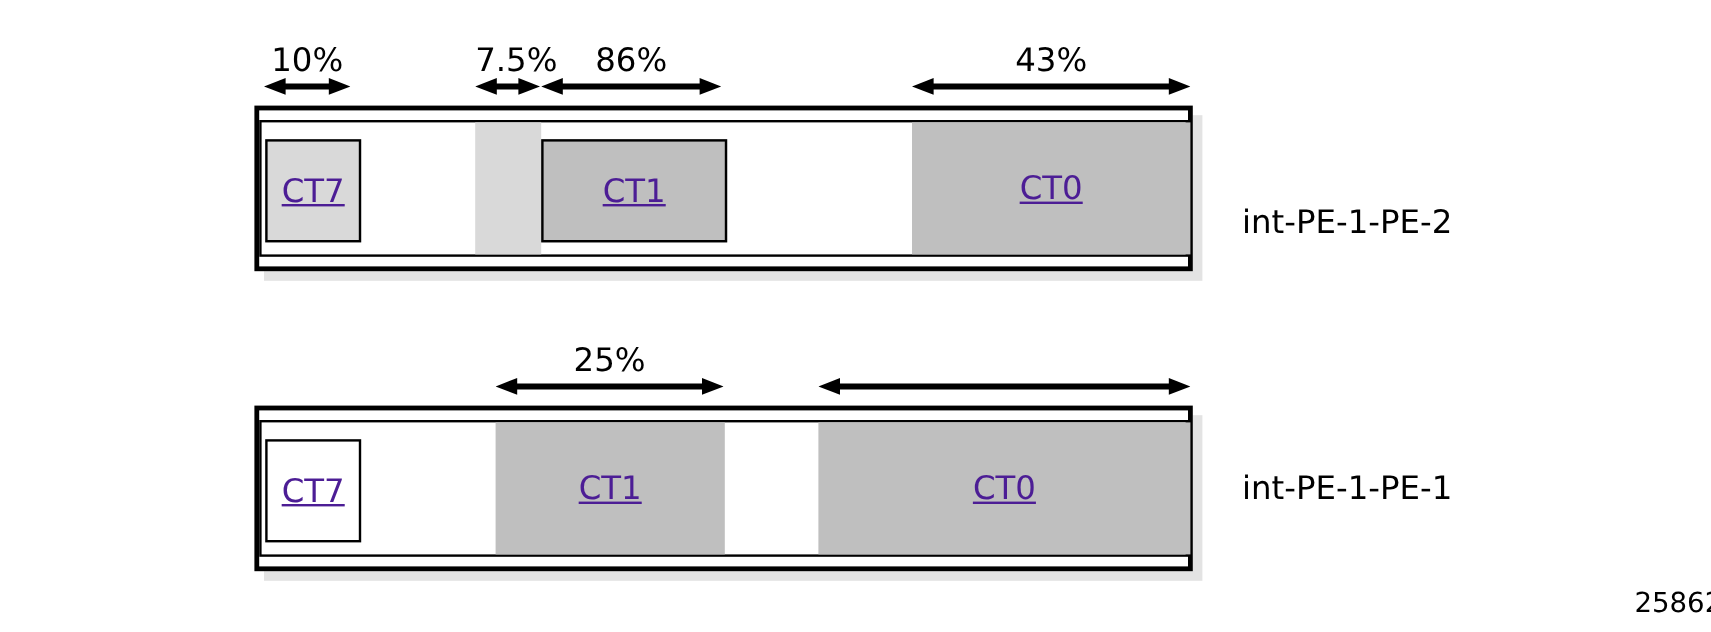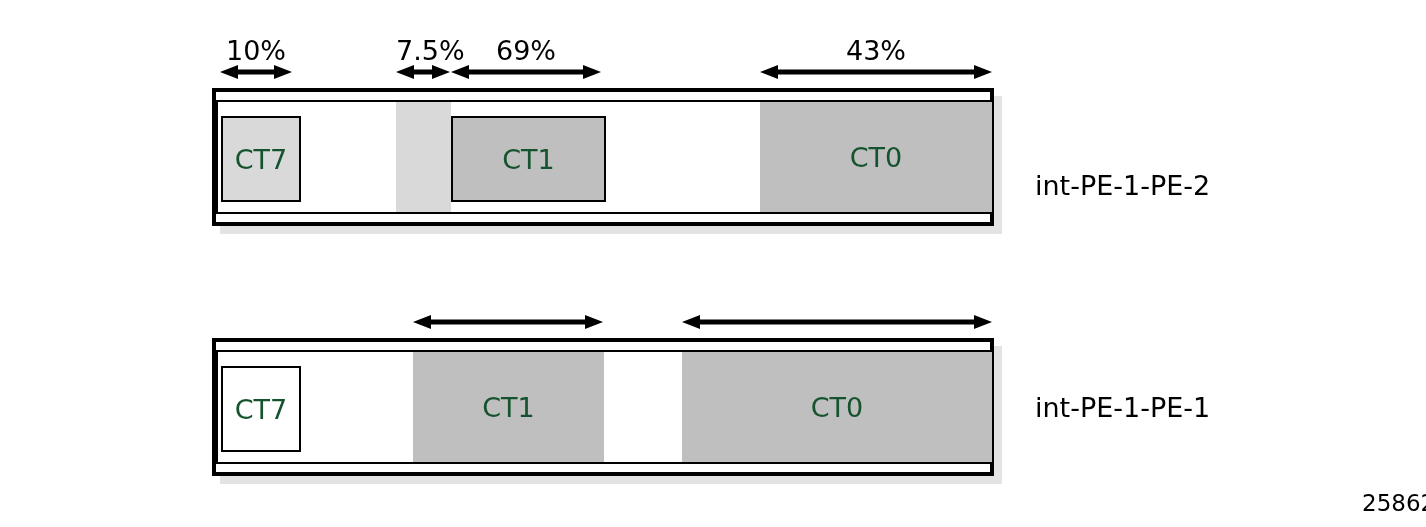--- a/index.html
+++ b/index.html
@@ -87,22 +87,23 @@
   .seg-label {
     position: absolute;
     left: 0;
     top: 0;
     width: 100%;
     height: 100%;
     display: flex;
     align-items: center;
     justify-content: center;
     font-size: 27px;
-    color: #14532d;
-    white-space: nowrap;
+    color: #4c1d95;
+    white-space: nowrap;
+    text-decoration: underline;
   }
 
   
   .row-name {
     position: absolute;
     font-size: 27px;
     color: #000000;
     white-space: nowrap;
     line-height: 32px;
   }
@@ -134,21 +135,21 @@
     <div class="measure" style="left:396px; top:36px; width:54px;">
       <div class="measure-label">7.5%</div>
       <svg class="measure-arrow" viewBox="0 0 54 16" preserveAspectRatio="none">
         <line x1="8" y1="8" x2="46" y2="8" stroke="#000" stroke-width="5"></line>
         <polygon points="0,8 18,1 18,15" fill="#000"></polygon>
         <polygon points="54,8 36,1 36,15" fill="#000"></polygon>
       </svg>
     </div>
 
     <div class="measure" style="left:451px; top:36px; width:150px;">
-      <div class="measure-label">69%</div>
+      <div class="measure-label">86%</div>
       <svg class="measure-arrow" viewBox="0 0 150 16" preserveAspectRatio="none">
         <line x1="8" y1="8" x2="142" y2="8" stroke="#000" stroke-width="5"></line>
         <polygon points="0,8 18,1 18,15" fill="#000"></polygon>
         <polygon points="150,8 132,1 132,15" fill="#000"></polygon>
       </svg>
     </div>
 
     <div class="measure" style="left:760px; top:36px; width:232px;">
       <div class="measure-label">43%</div>
       <svg class="measure-arrow" viewBox="0 0 232 16" preserveAspectRatio="none">
@@ -178,20 +179,21 @@
         <span class="seg-label">CT1</span>
       </div>
     </div>
 
     <div class="row-name" style="left:1035px; top:142px;margin-top:28px;">int-PE-1-PE-2</div>
   </div>
 
   <div class="bar-row">
 
     <div class="measure" style="left:413px; top:286px; width:190px;">
+      <div class="measure-label">25%</div>
       <svg class="measure-arrow" viewBox="0 0 190 16" preserveAspectRatio="none">
         <line x1="8" y1="8" x2="182" y2="8" stroke="#000" stroke-width="5"></line>
         <polygon points="0,8 18,1 18,15" fill="#000"></polygon>
         <polygon points="190,8 172,1 172,15" fill="#000"></polygon>
       </svg>
     </div>
 
     <div class="measure" style="left:682px; top:286px; width:310px;">
       <svg class="measure-arrow" viewBox="0 0 310 16" preserveAspectRatio="none">
         <line x1="8" y1="8" x2="302" y2="8" stroke="#000" stroke-width="5"></line>

